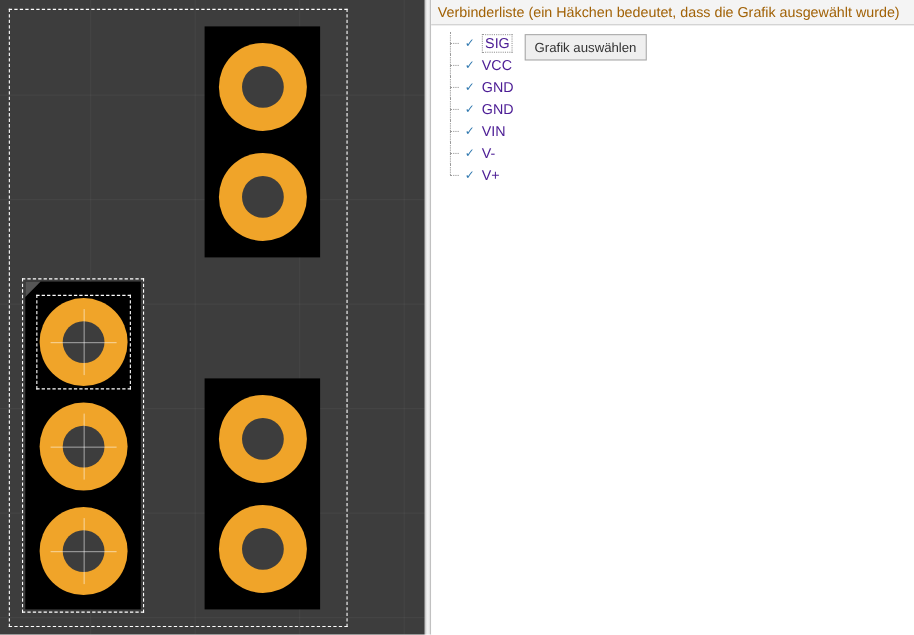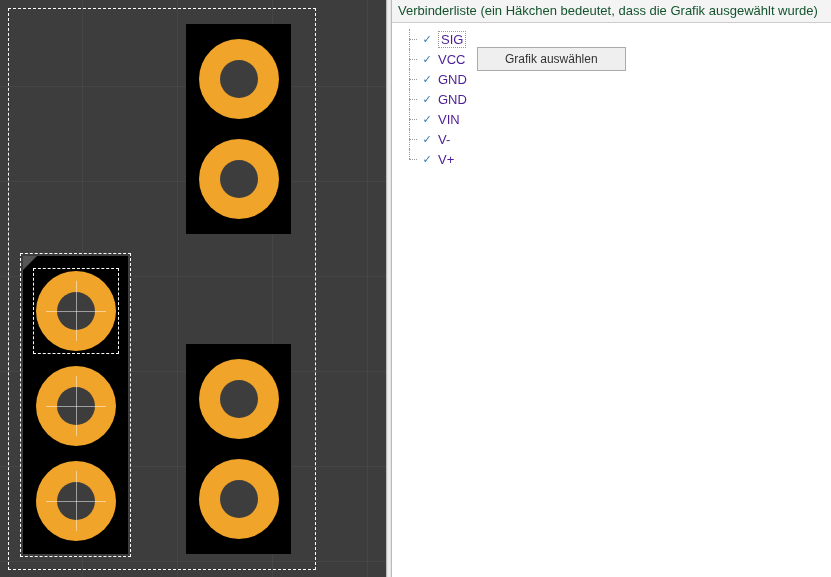--- a/index.html
+++ b/index.html
@@ -81,21 +81,21 @@
   }
   .right-panel {
     flex: 1;
     display: flex;
     flex-direction: column;
     background: #fff;
   }
   .right-header {
     padding: 3px 6px 4px 6px;
     font-size: 13px;
-    color: #14532d;
+    color: #a16207;
     border-bottom: 1px solid #ccc;
     background: #f4f4f4;
   }
   .tree-area {
     display: flex;
     padding: 6px 6px;
     gap: 10px;
     align-items: flex-start;
   }
   .tree {
@@ -144,23 +144,23 @@
   }
   .tree-item .label {
     color: #4c1d95;
     font-size: 13px;
   }
   .btn {
     border: 1px solid #aaa;
     background: #efefef;
     color: #333;
     font-size: 12px;
-    padding: 4px 27px;
+    padding: 4px 8px;
     cursor: pointer;
-    margin-top: 18px;
+    margin-top: 2px;
   }
   .corner-tri {
     position: absolute;
     width: 0; height: 0;
     border-style: solid;
     border-width: 14px 14px 0 0;
     border-color: #555 transparent transparent transparent;
   }
 </style>
 </head>

